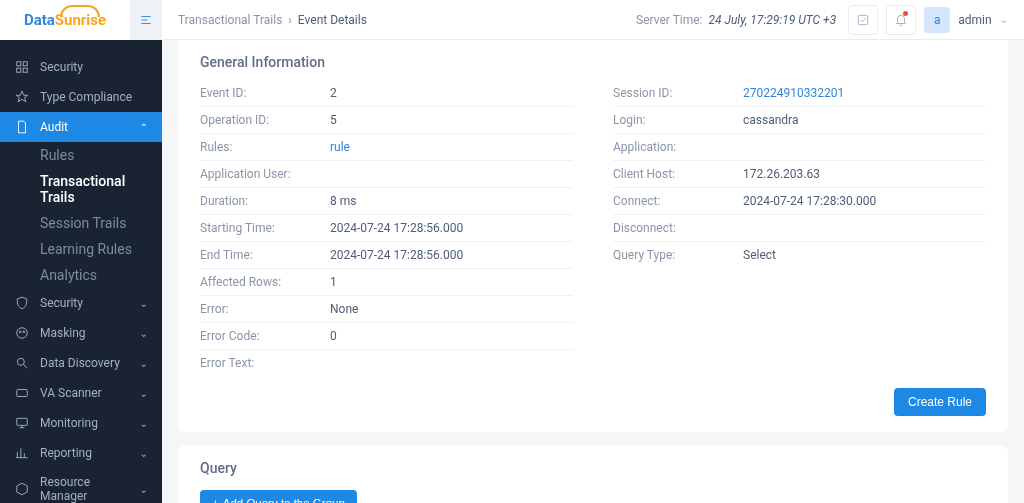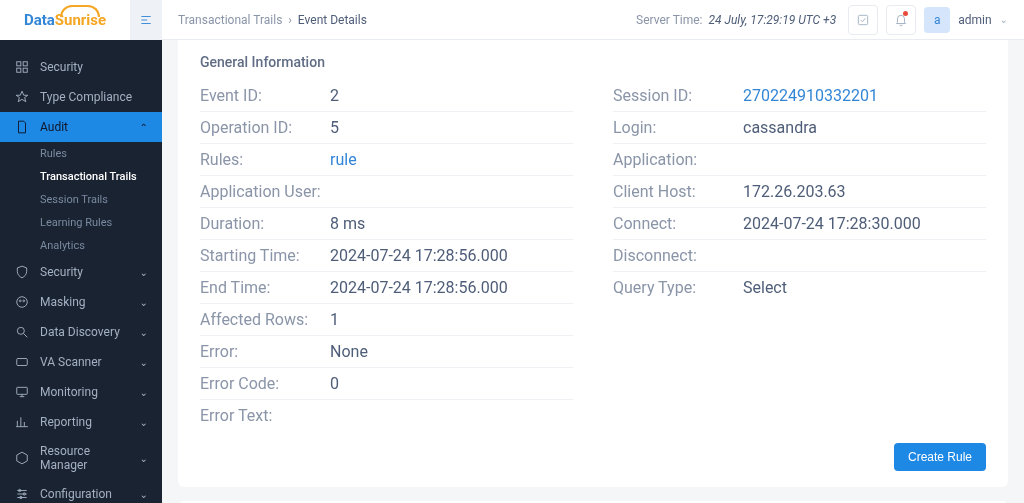--- a/index.html
+++ b/index.html
@@ -7,45 +7,45 @@
 .app { display: flex; width: 1024px; height: 503px; border-radius: 10px; }
 .sidebar { width: 162px; background: #1a2332; display: flex; flex-direction: column; flex-shrink: 0; }
 .logo-row { display: flex; height: 40px; background: #fff; }
 .logo { flex: 1; display: flex; align-items: center; justify-content: center; font-size: 15px; font-weight: 700; }
 .logo .data { color: #3386d6; }
 .logo .sun { color: #f5a623; position: relative; }
 .logo .sun::before { content: ""; position: absolute; top: -6px; left: 50%; transform: translateX(-50%); width: 36px; height: 10px; border: 2px solid #f5a623; border-bottom: none; border-radius: 18px 18px 0 0; }
 .collapse-btn { width: 32px; background: #eef2f7; display: flex; align-items: center; justify-content: center; color: #3386d6; font-size: 14px; }
 .nav { flex: 1; overflow-y: auto; padding-top: 12px; }
 .nav-item { display: flex; align-items: center; padding: 7px 14px; color: #a3b0c2; cursor: pointer; font-size: 12px; position: relative; }
-.nav-item.active { background: #1e88e5; color: #0f172a; }
+.nav-item.active { background: #1e88e5; color: #ffffff; }
 .nav-item .icon { width: 16px; height: 16px; margin-right: 10px; display: flex; align-items: center; justify-content: center; flex-shrink: 0; }
 .nav-item .chev { margin-left: auto; font-size: 10px; }
 .sub-nav { }
-.sub-item { padding: 5px 14px 5px 40px; color: #7a8aa0; cursor: pointer; font-size: 11px; }
+.sub-item { padding: 5px 14px 5px 40px; color: #7a8aa0; cursor: pointer; font-size: 14px; }
 .sub-item.active { color: #fff; font-weight: 500; }
 .main { flex: 1; display: flex; flex-direction: column; background: #f5f6f8; min-width: 0; }
 .topbar { height: 40px; background: #fff; display: flex; align-items: center; padding: 0 16px; border-bottom: 1px solid #e8ebef; font-size: 12px; }
 .breadcrumb { color: #8a95a8; }
 .breadcrumb .cur { color: #4e5d78; }
 .top-right { margin-left: auto; display: flex; align-items: center; gap: 8px; }
 .server-time { color: #8a95a8; margin-right: 4px; }
 .server-time .val { color: #4e5d78; font-style: italic; }
 .top-ico { width: 30px; height: 30px; border: 1px solid #e8ebef; border-radius: 4px; display: flex; align-items: center; justify-content: center; color: #a3b0c2; position: relative; cursor: pointer; }
 .top-ico.bell::after { content: ""; position: absolute; top: 5px; right: 7px; width: 5px; height: 5px; background: #e74c3c; border-radius: 50%; }
 .user-badge { display: flex; align-items: center; gap: 8px; cursor: pointer; }
 .avatar { width: 26px; height: 26px; background: #d5e5fb; color: #3386d6; border-radius: 4px; display: flex; align-items: center; justify-content: center; font-size: 12px; }
 .user-name { color: #4e5d78; }
 .content { flex: 1; overflow-y: auto; padding: 0 16px 16px; }
 .card { background: #fff; border-radius: 6px; padding: 14px 22px 16px; margin-top: 0; margin-bottom: 14px; }
 .card:first-child { border-top-left-radius: 0; border-top-right-radius: 0; }
 .card h3 { font-size: 14px; font-weight: 500; color: #606d85; margin-bottom: 10px; }
 .info-grid { display: flex; gap: 40px; }
 .info-col { flex: 1; }
-.info-row { display: flex; border-bottom: 1px solid #eef0f3; padding: 6px 0; font-size: 16px; }
+.info-row { display: flex; border-bottom: 1px solid #eef0f3; padding: 6px 0; font-size: 12px; }
 .info-row:last-child { border-bottom: none; }
 .info-label { width: 130px; color: #8a95a8; flex-shrink: 0; }
 .info-val { color: #4e5d78; }
 .info-val.link { color: #3386d6; cursor: pointer; }
 .btn-primary { background: #1e88e5; color: #ffffff; border: none; border-radius: 4px; padding: 7px 14px; font-size: 12px; cursor: pointer; margin-left: 12px; }
 .btn-row { display: flex; justify-content: flex-end; margin-top: 12px; }
 .query-card h3 { margin-bottom: 14px; }
 .add-query-btn { display: inline-flex; align-items: center; gap: 4px; background: #1e88e5; color: #fff; border: none; border-radius: 4px; padding: 7px 12px; font-size: 11.5px; cursor: pointer; margin-bottom: 12px; }
 svg { width: 14px; height: 14px; stroke: currentColor; fill: none; stroke-width: 1.6; }
 </style>

